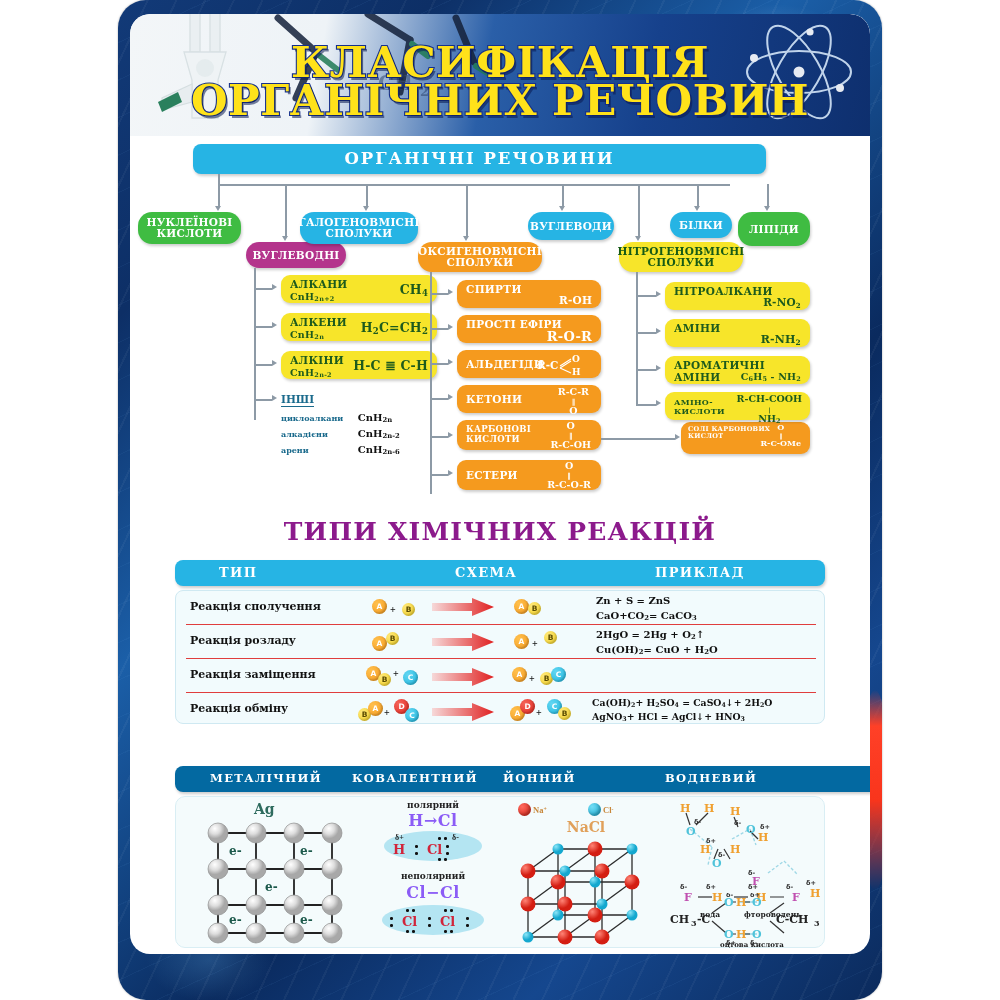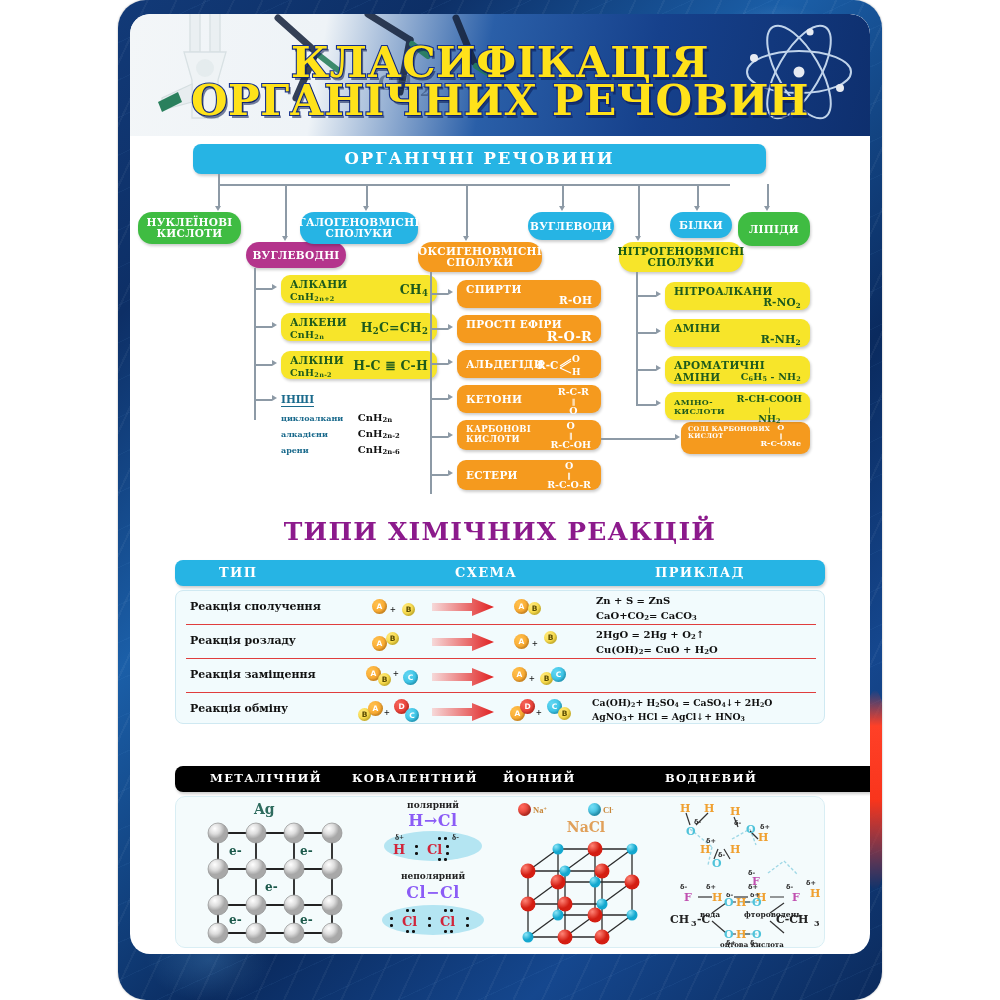--- a/index.html
+++ b/index.html
@@ -170,21 +170,21 @@
   .a-A { background: radial-gradient(circle at 32% 30%, #ffc04d, #f59a1e); }
   .a-B { background: radial-gradient(circle at 32% 30%, #ffe87a, #f2d020); color:#5a4b00; }
   .a-C { background: radial-gradient(circle at 32% 30%, #62d6f2, #1fb6dd); }
   .a-D { background: radial-gradient(circle at 32% 30%, #f4645a, #e0261c); }
   .plus { position:absolute; font-size:10px; font-weight:700; color:#111; }
   .rxarrow { position:absolute; width:62px; height:18px; }
 
   
   #bond-head {
     left:45px; top:752px; width:715px; height:26px;
-    background:#000000; border-radius:8px; color:#fff;
+    background:#0369a1; border-radius:8px; color:#fff;
   }
   #bond-head .c { position:absolute; font-size:11.5px; letter-spacing:1.4px; font-weight:700; }
   #bond-panel {
     position:absolute; left:45px; top:782px; width:650px; height:152px;
     background:#f4fbfc; border-radius:10px; border:1px solid #d9eef4;
   }
 
   .lbl { position:absolute; font-family:"DejaVu Serif",serif; font-weight:700; }
 
   

